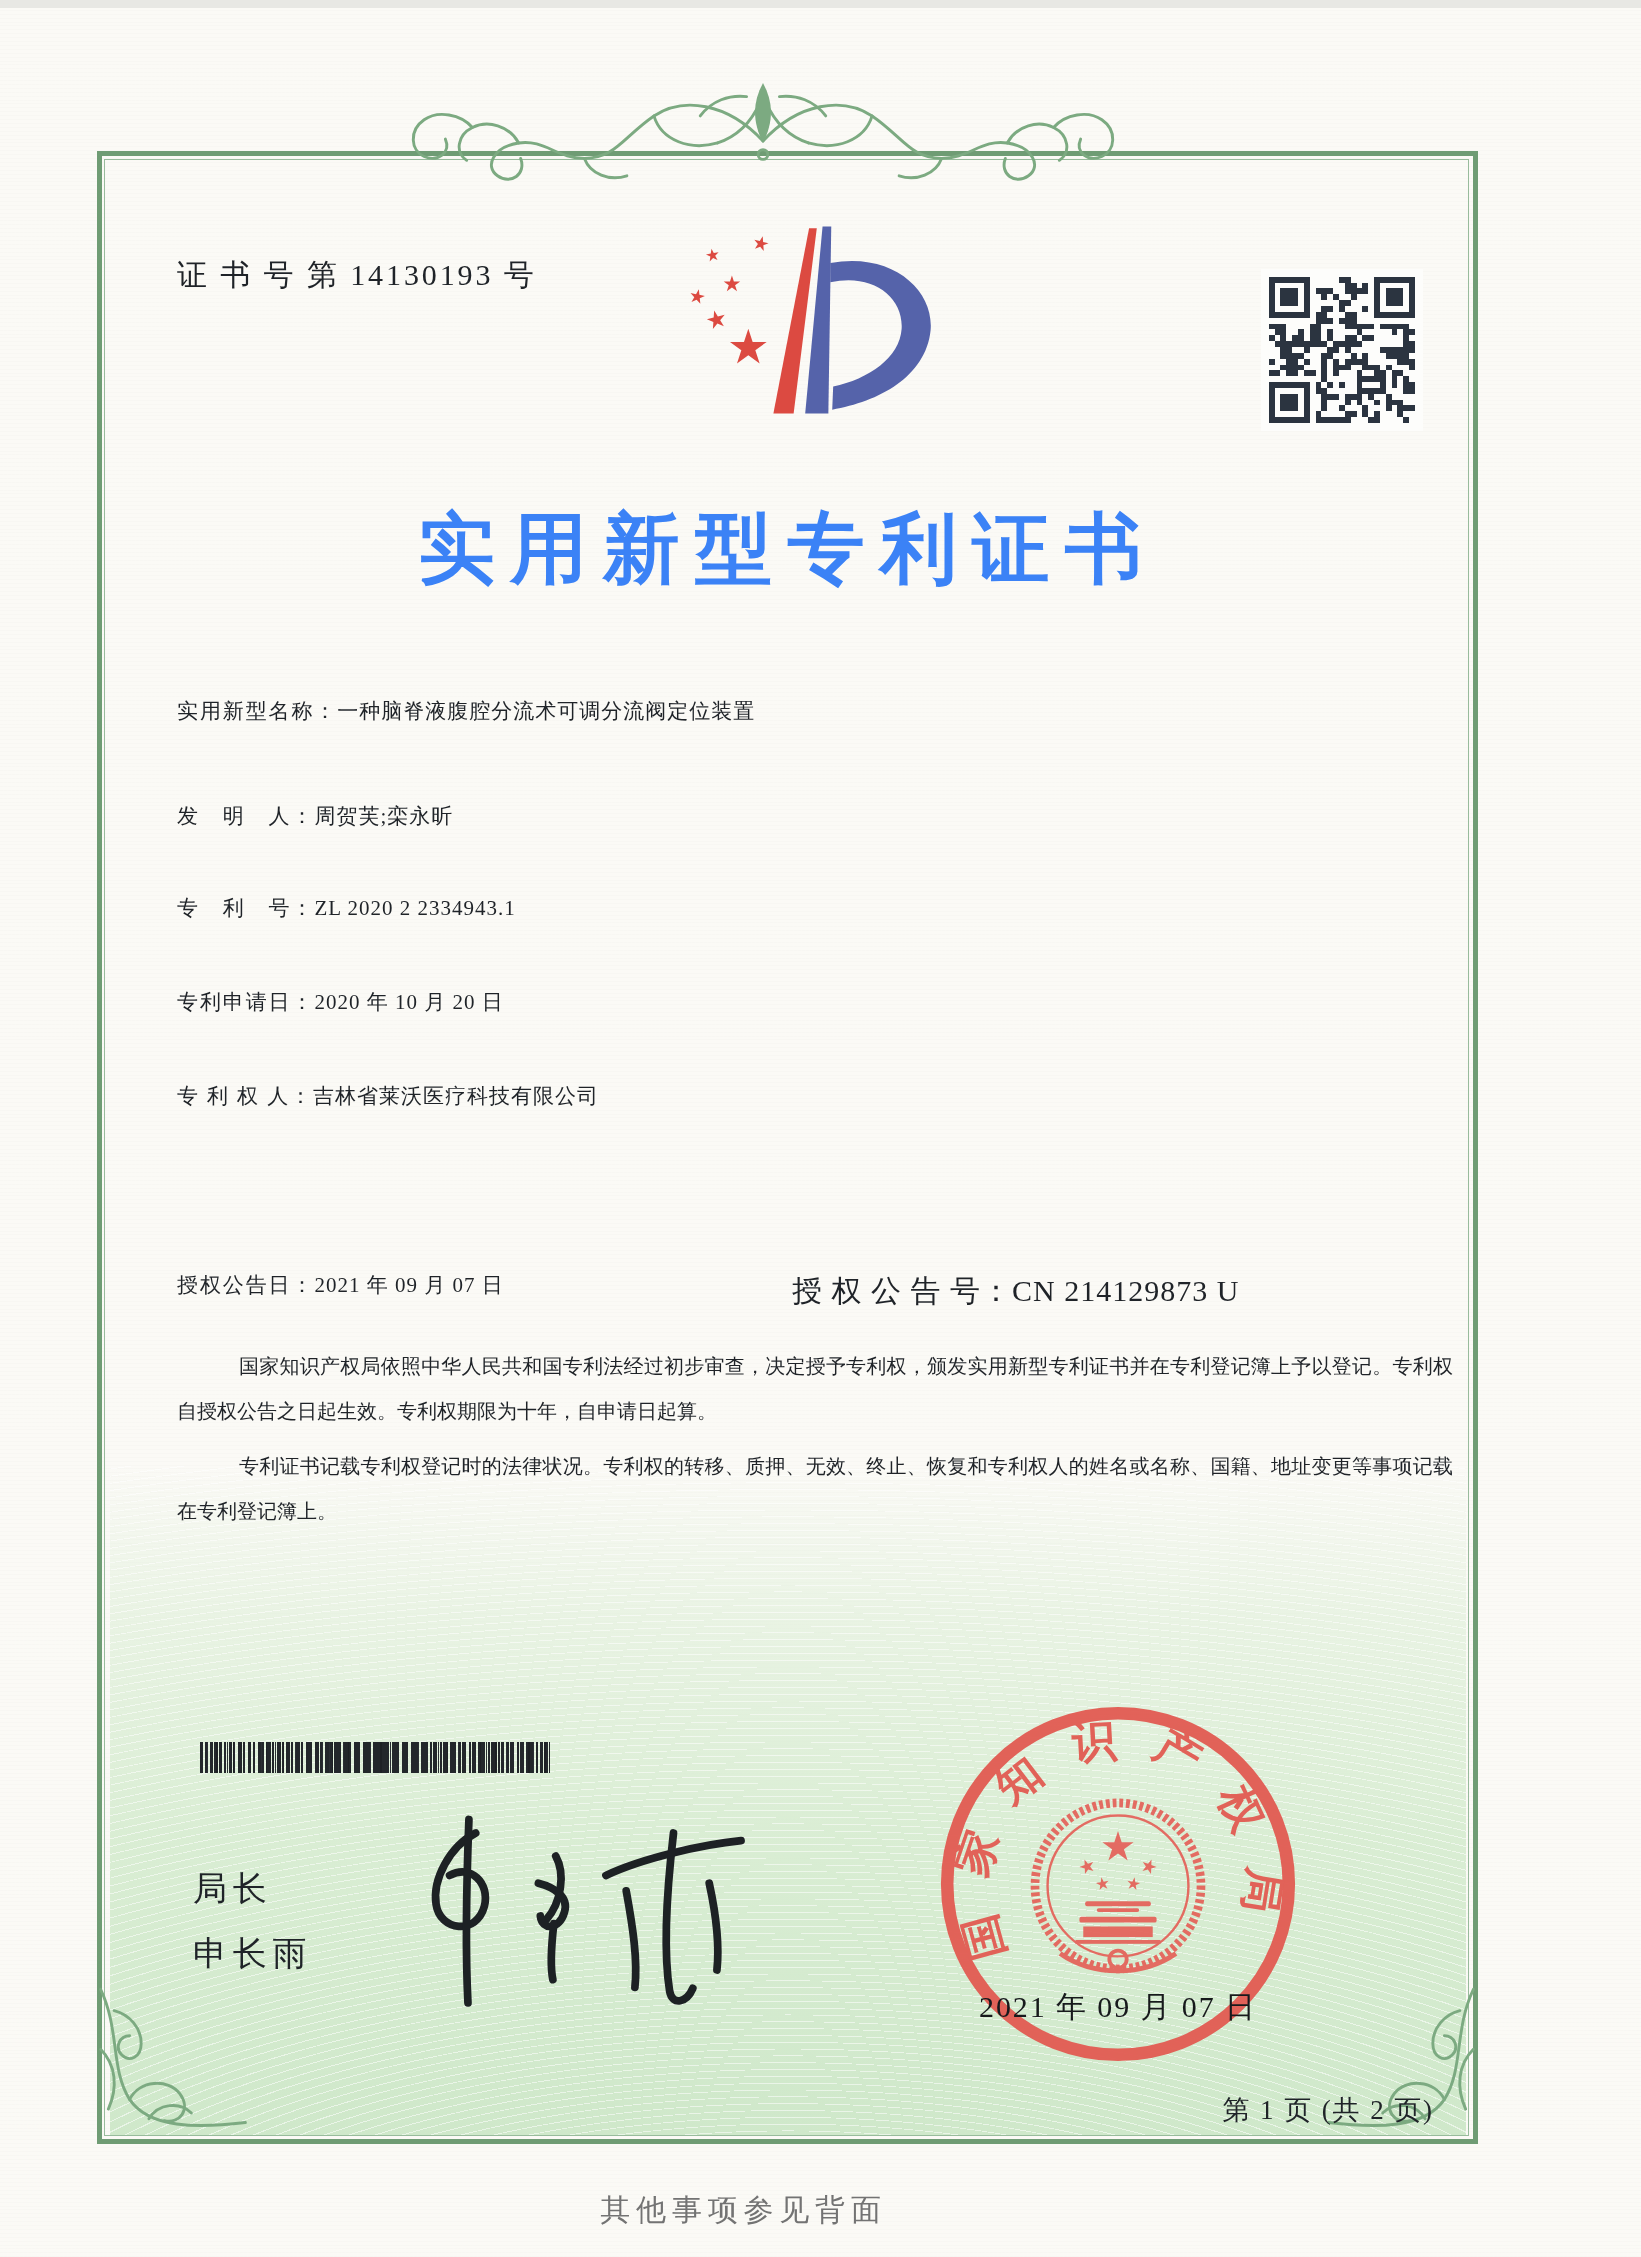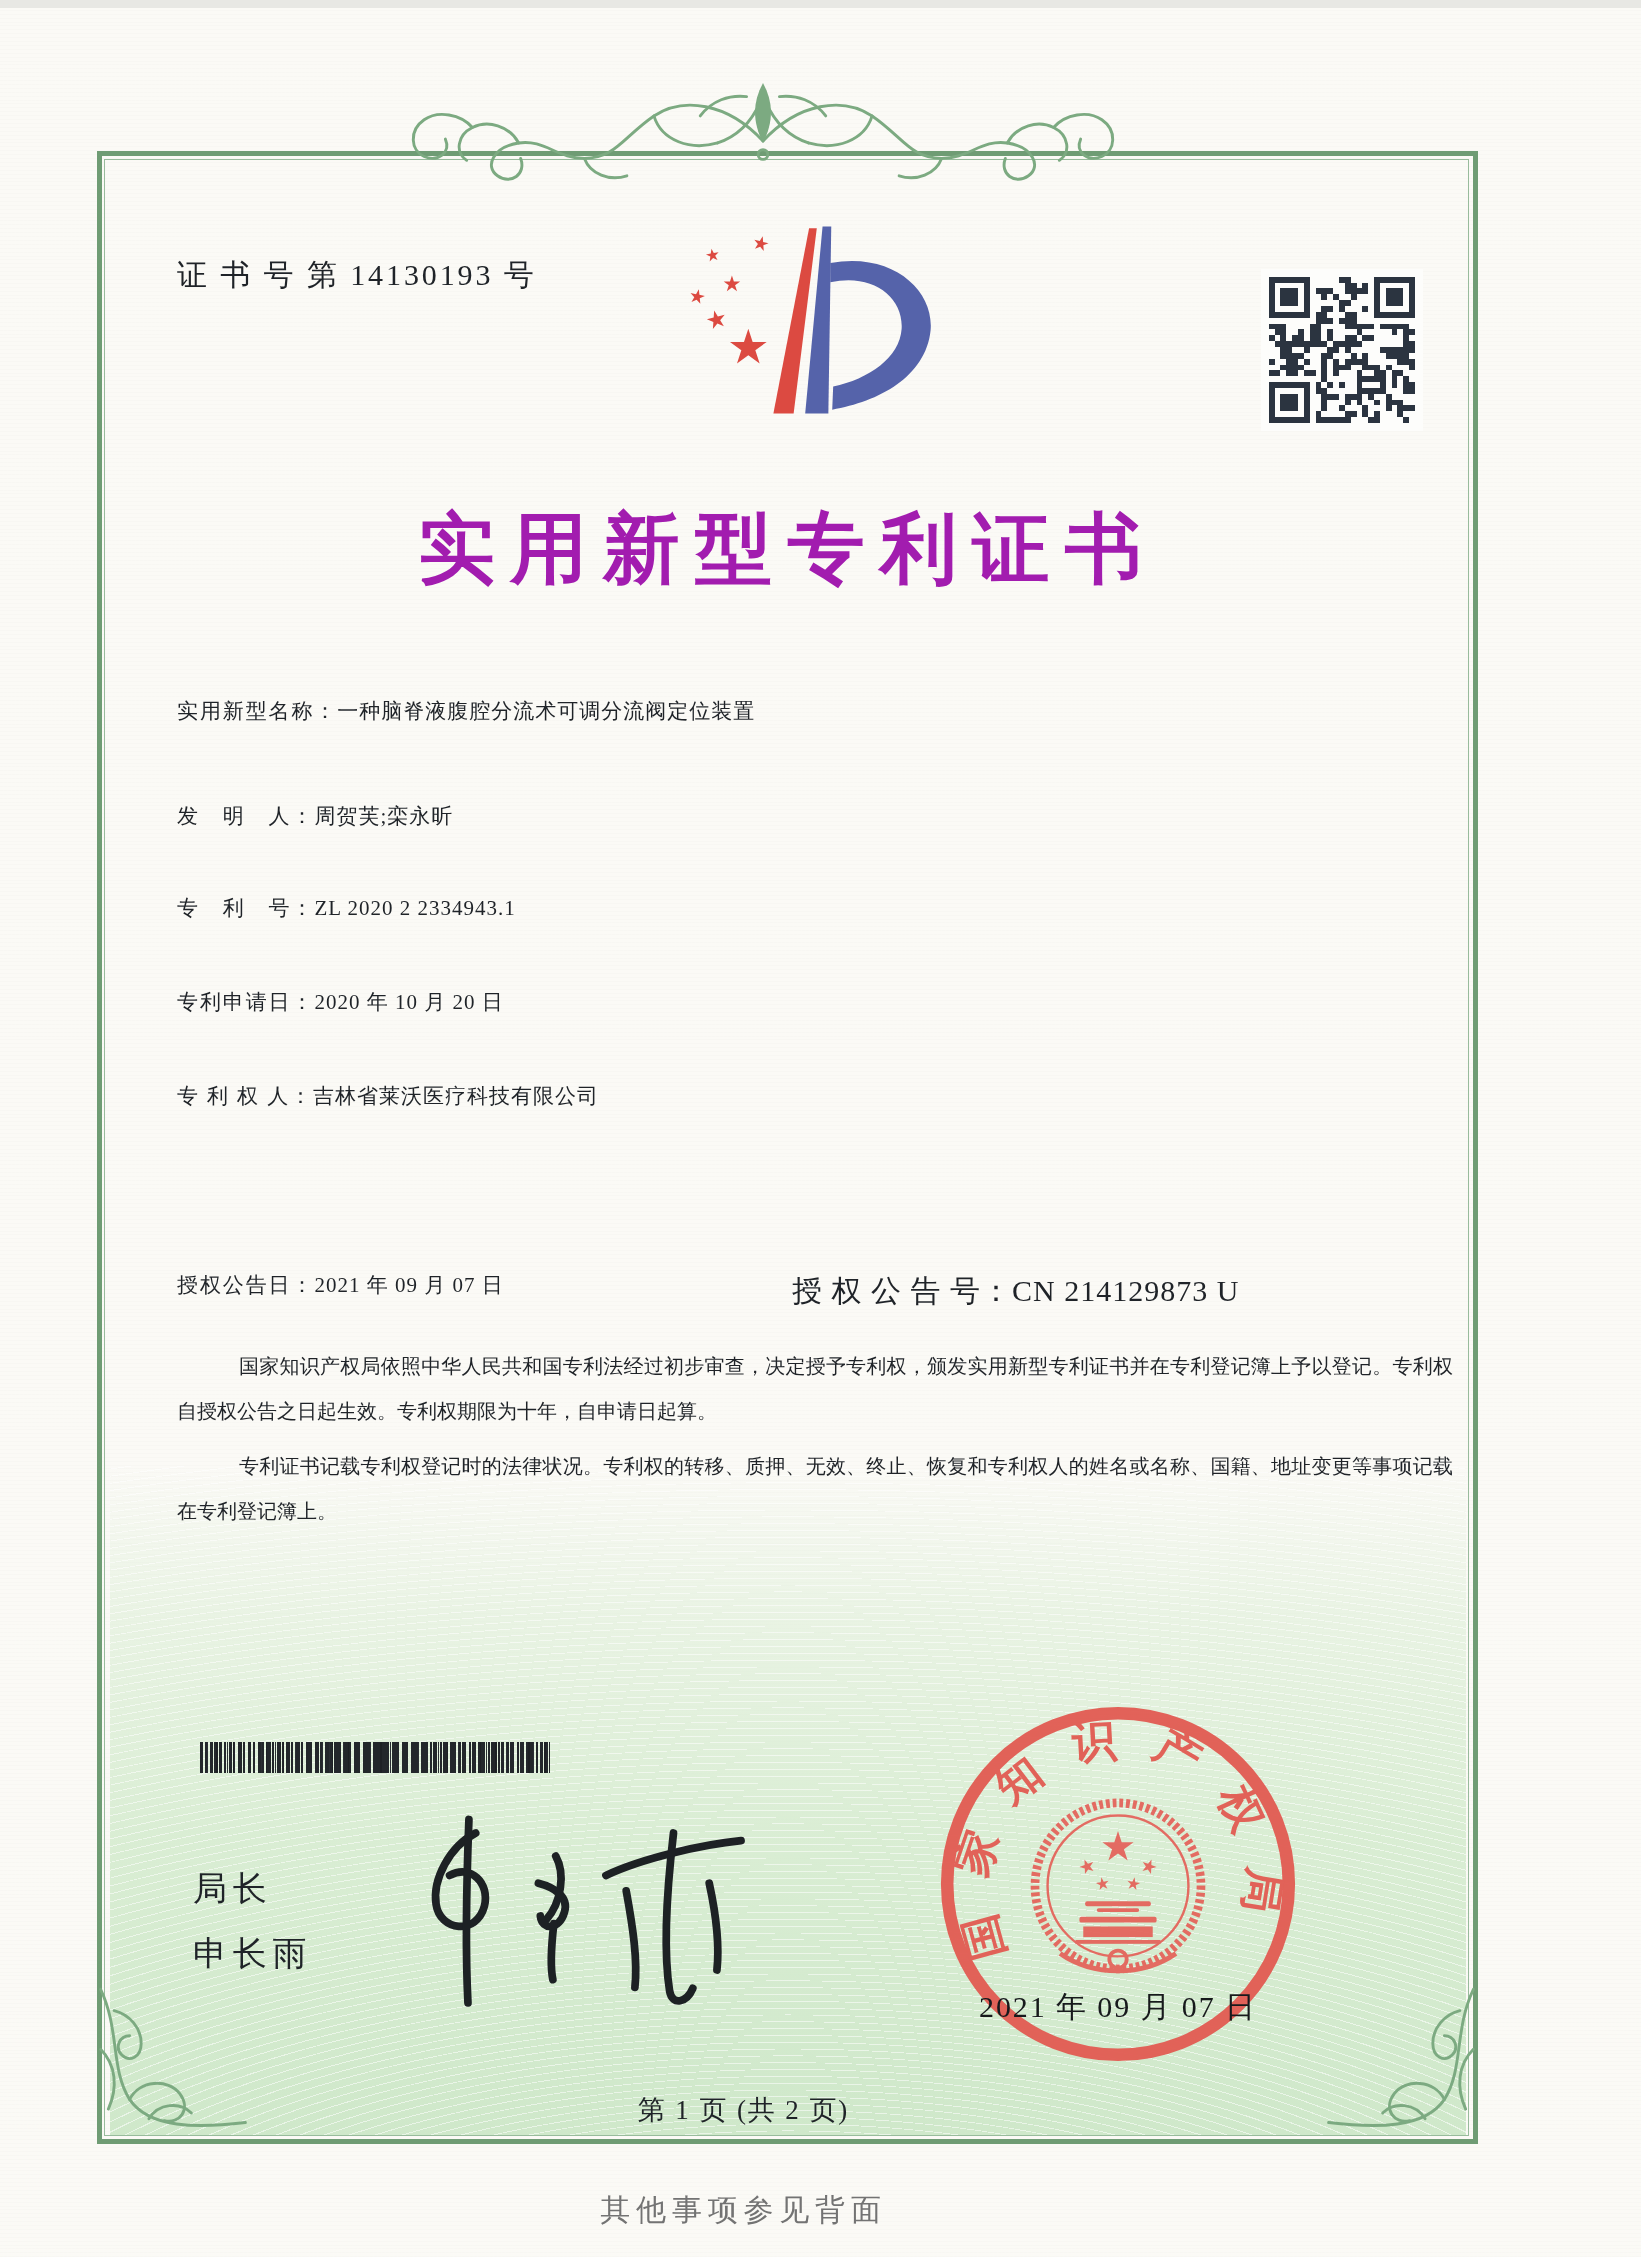--- a/index.html
+++ b/index.html
@@ -28,21 +28,21 @@
   .frame-inner{
     position:absolute;left:104px;top:151px;width:1365px;height:1977px;
     border:1.9px solid #98bb9c;box-sizing:border-box;z-index:2;
   }
   .abs{position:absolute;z-index:3;}
   .cert-no{left:177px;top:247px;font-size:30px;letter-spacing:2.9px;}
   .logo{left:676px;top:212px;width:270px;height:198px;}
   .qr{left:1261px;top:261px;width:158px;height:158px;background:#fdfdfb;padding:1.9px;}
   .title{
     left:97px;top:490px;width:1381px;text-align:center;
-    font-size:77px;font-weight:bold;letter-spacing:15.4px;color:#a21caf;
+    font-size:77px;font-weight:bold;letter-spacing:15.4px;color:#3b82f6;
   }
   .frow{left:177px;font-size:21px;letter-spacing:1px;white-space:nowrap;}
   .frow .lab{letter-spacing:1.9px;}
   .r1{top:689px}.r2{top:794px}.r3{top:886px}.r4{top:980px}.r5{top:1074px}.r6{top:1168px}.r7{top:1263px}
   .grant-no{left:792px;top:1263px;font-size:30px;letter-spacing:1px;white-space:nowrap;}
   .paras{
     left:177px;top:1336px;width:1276px;font-size:20px;line-height:45px;
     text-align:justify;
   }
   .paras p{margin:0 0 9.7px 0;text-indent:62px;}
@@ -52,21 +52,21 @@
       repeating-linear-gradient(90deg,#23272b 0 1.9px,transparent 1.9px 4.8px),
       repeating-linear-gradient(90deg,#23272b 0 2.9px,transparent 2.9px 9.7px),
       repeating-linear-gradient(90deg,#1d2024 0 1.9px,transparent 1.9px 16.4px),
       repeating-linear-gradient(90deg,#2a2e33 0 1px,transparent 1px 6.8px);
   }
   .director-title{left:193px;top:1858px;font-size:34px;letter-spacing:5.8px;}
   .director-name{left:193px;top:1923px;font-size:34px;letter-spacing:5.8px;}
   .signature{left:384px;top:1794px;width:386px;height:227px;z-index:4;}
   .seal{left:925px;top:1683px;width:386px;height:386px;z-index:4;opacity:0.95;}
   .seal-date{left:925px;top:1979px;width:386px;text-align:center;font-size:30px;color:#17191c;z-index:5;letter-spacing:1.9px;}
-  .page-no{left:53px;top:2084px;width:1381px;text-align:center;font-size:27px;letter-spacing:1.9px;}
+  .page-no{left:53px;top:2084px;width:1381px;text-align:right;font-size:27px;letter-spacing:1.9px;}
   .back-note{left:53px;top:2182px;width:1381px;text-align:center;font-size:30px;letter-spacing:5.8px;color:#737373;}
   .orn-top{left:372px;top:50px;width:782px;height:140px;z-index:2;}
   .orn-bl{left:89px;top:1964px;width:169px;height:166px;z-index:3;}
   .orn-br{left:1316px;top:1964px;width:169px;height:166px;z-index:3;}
   .seal-text{font-size:46px;font-weight:bold;letter-spacing:33px;}
 </style>
 </head>
 <body>
 
 <svg width="0" height="0" style="position:absolute" aria-hidden="true">

